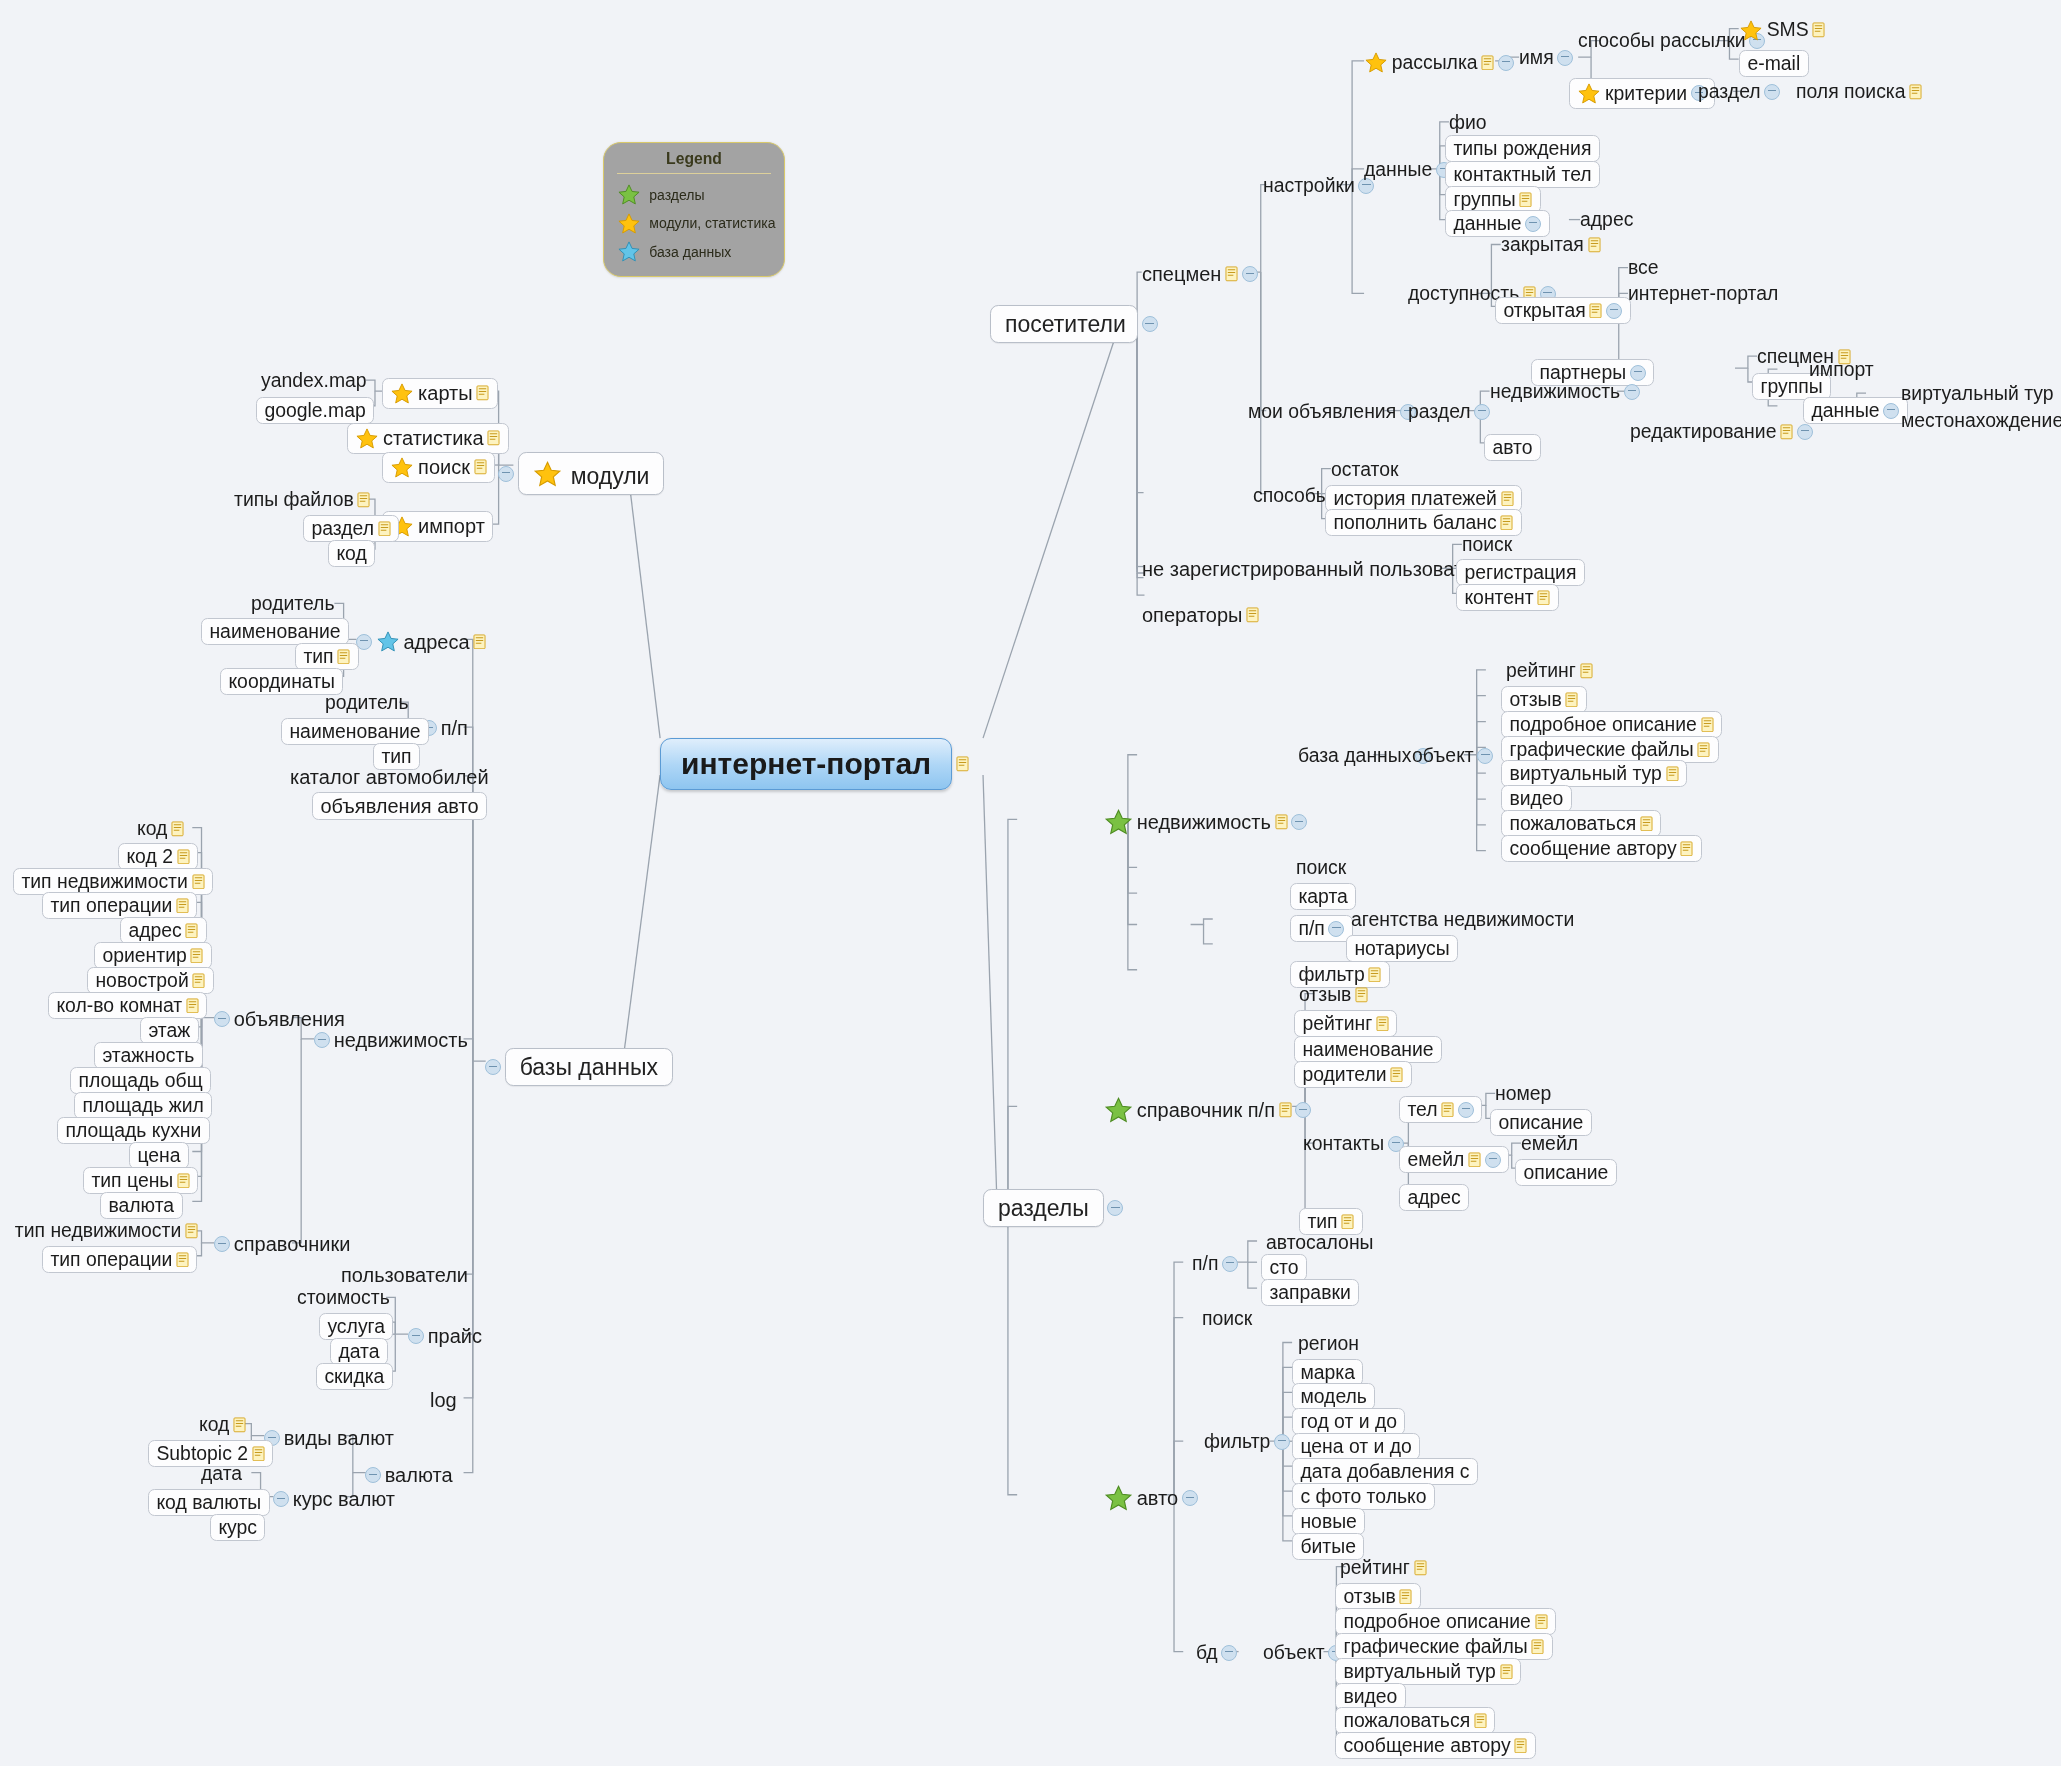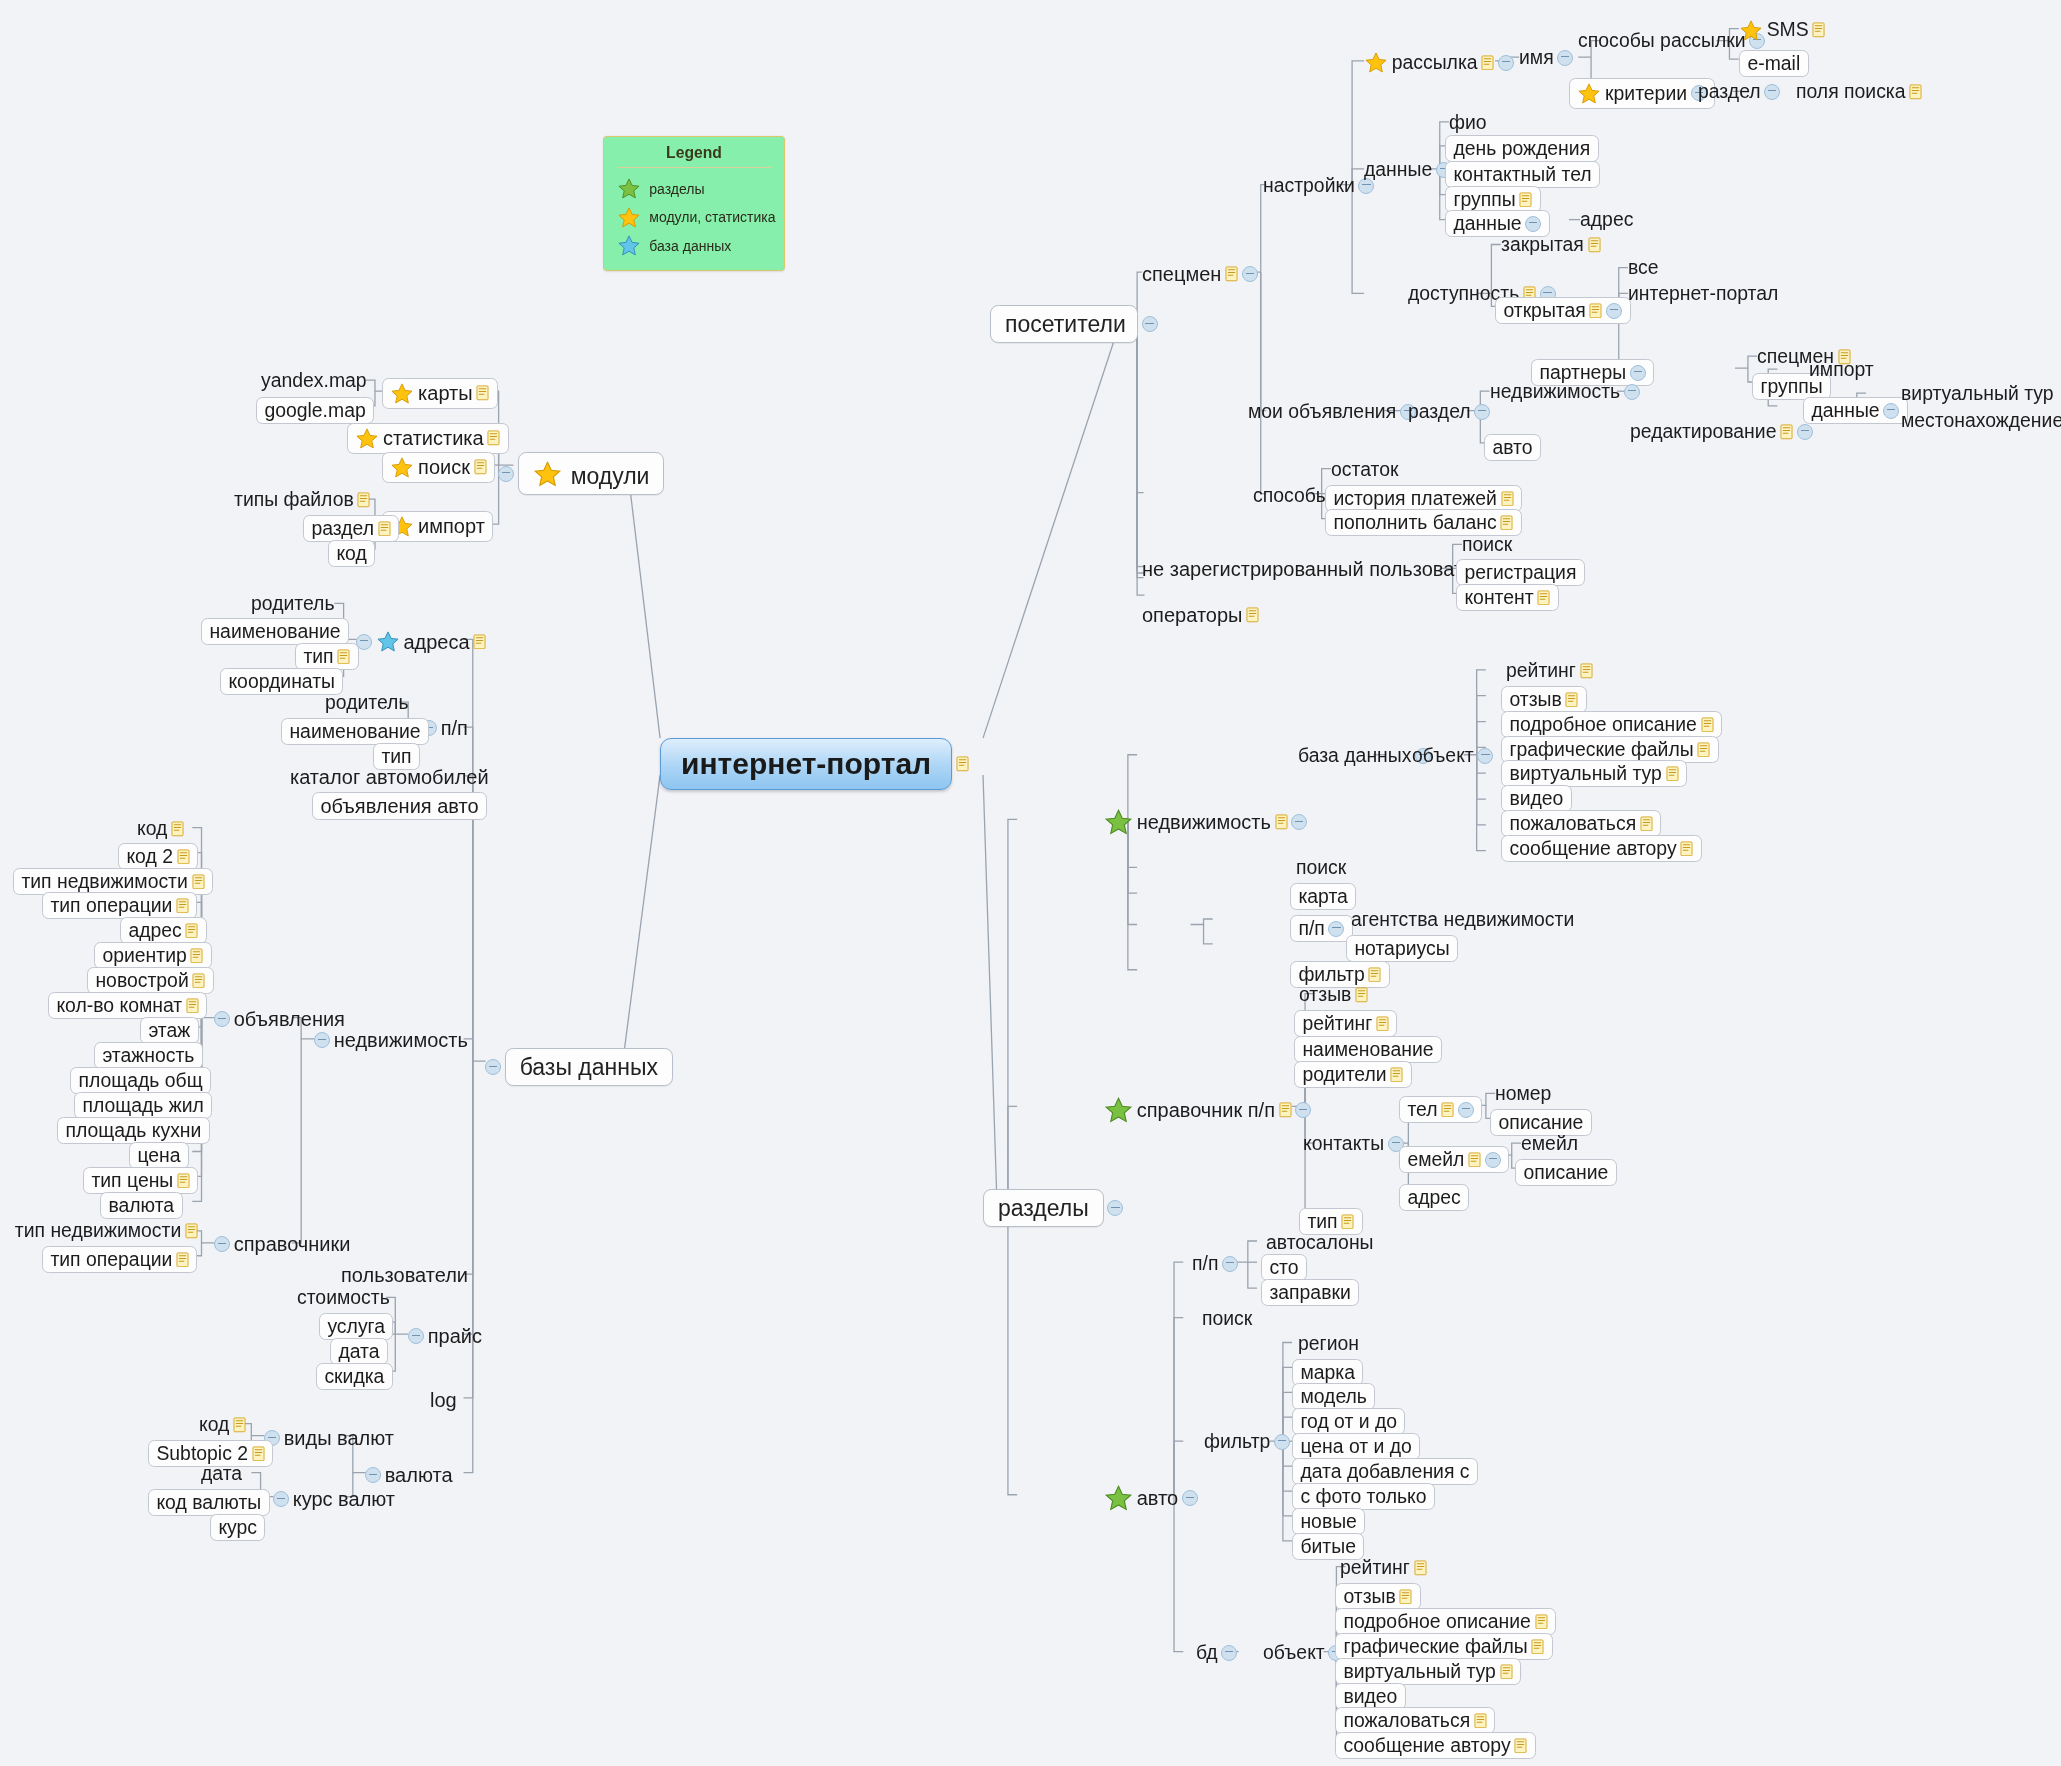--- a/index.html
+++ b/index.html
@@ -47,22 +47,22 @@
     position:relative;
   }
   .collapse::after{
     content:"";position:absolute;left:2.8px;top:5.5px;width:8.3px;height:0.9px;background:#6f93b0;
   }
   .star{width:24px;height:23px;flex:0 0 auto;display:inline-block;}
   .star.big{width:29px;height:28px;}
 
   
   #legend{
-    position:absolute;left:603px;top:136px;width:180px;
-    background:#86efac;border:0.9px solid #d9c96a;border-radius:4px;
+    position:absolute;left:603px;top:142px;width:180px;
+    background:#a3a3a3;border:0.9px solid #d9c96a;border-radius:18px;
     padding:6.5px 0 10px 0;box-shadow:0 0.9px 1.8px rgba(0,0,0,.10);
   }
   #legend .lg-title{
     text-align:center;font-size:15.7px;font-weight:bold;color:#3a3a1d;
     padding-bottom:5.5px;margin:0 13px 6.5px 13px;border-bottom:0.9px solid #ddd09a;
   }
   #legend .lg-row{display:flex;align-items:center;gap:8.3px;padding:2.8px 0 2.8px 13px;font-size:14px;color:#2b2b1a;}
 </style>
 </head>
 <body>
@@ -404,21 +404,21 @@
 </div>
 
 <div class="node lv3" style="left:1364px;top:160px;">
   <span class="txt">данные</span>
   <span class="collapse"></span>
 </div>
 <div class="node lv3" style="left:1449px;top:113px;">
     <span class="txt">фио</span>
   </div>
 <div class="node lv3 boxed" style="left:1445px;top:135px;">
-    <span class="txt">день рождения</span>
+    <span class="txt">типы рождения</span>
   </div>
 <div class="node lv3 boxed" style="left:1445px;top:161px;">
     <span class="txt">контактный тел</span>
   </div>
 <div class="node lv3 boxed" style="left:1445px;top:186px;">
   <span class="txt">группы</span>
   <svg class="note-icon" viewBox="0 0 14 17">
       <rect x="1" y="1" width="12" height="15" rx="1" fill="#fdf3c0" stroke="#d6a520"></rect>
       <path d="M3 4h8M3 7h8M3 10h6" stroke="#c79a1e" stroke-width="1.2"></path>
     </svg>

